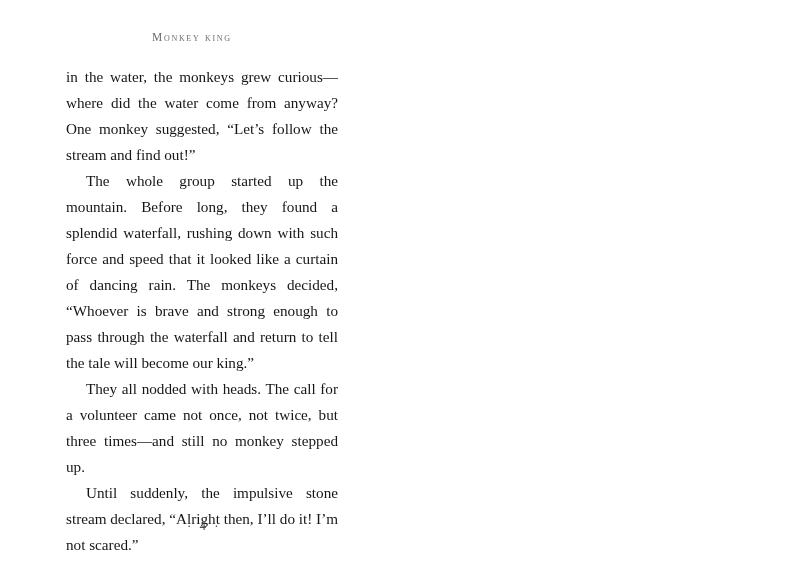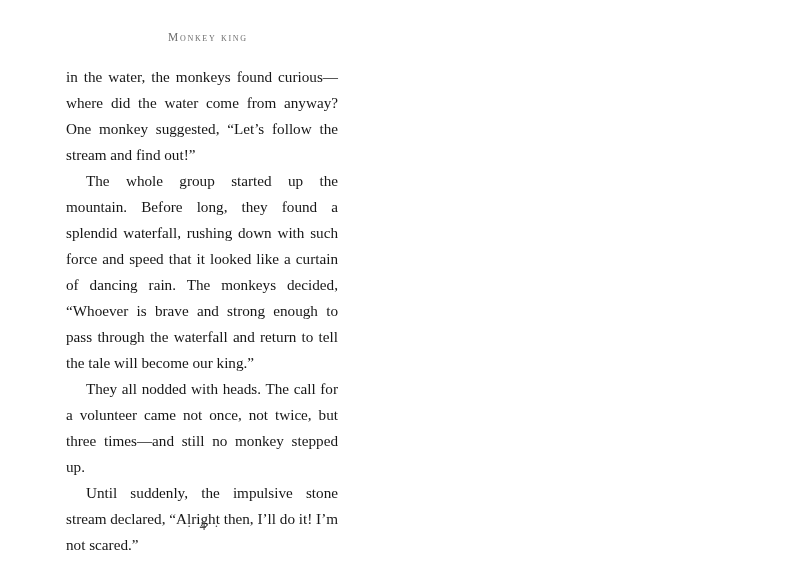--- a/index.html
+++ b/index.html
@@ -33,21 +33,21 @@
     position: absolute;
     top: 31px;
     font-size: 11.5px;
     letter-spacing: 1.7px;
     color: #6d6d6d;
     font-variant: small-caps;
     text-transform: lowercase;
     white-space: nowrap;
   }
   .running-head::first-letter { text-transform: uppercase; }
-  .rh-left  { left: 168px; text-align: right; }
+  .rh-left  { left: 152px; text-align: right; }
 
   .textblock {
     position: absolute;
     top: 64px;
     width: 272px;
     font-size: 15.2px;
     line-height: 26px;
     text-align: justify;
     text-justify: inter-word;
     color: #161616;
@@ -78,21 +78,21 @@
 </style>
 </head>
 <body>
 
 <div class="spread">
 
   <div class="page page-left">
     <div class="running-head rh-left">Monkey King</div>
 
     <div class="textblock tb-left">
-      <p class="cont">in the water, the monkeys found curious—where did the water come from anyway? One monkey suggested, “Let’s follow the stream and find out!”</p>
+      <p class="cont">in the water, the monkeys grew curious—where did the water come from anyway? One monkey suggested, “Let’s follow the stream and find out!”</p>
       <p>The whole group started up the mountain. Before long, they found a splendid waterfall, rushing down with such force and speed that it looked like a curtain of dancing rain. The monkeys decided, “Whoever is brave and strong enough to pass through the waterfall and return to tell the tale will become our king.”</p>
       <p>They all nodded with heads. The call for a volunteer came not once, not twice, but three times—and still no monkey stepped up.</p>
       <p>Until suddenly, the impulsive stone stream declared, “Alright then, I’ll do it! I’m not scared.”</p>
       <p>In one big jump, he burst through the waterfall to the other side. After making a perfect landing, the monkey looked around and saw a shining bridge leading into a cave.</p>
     </div>
 
     <div class="folio folio-left">
       <span class="num">· 4 ·</span>
     </div>
   </div>

